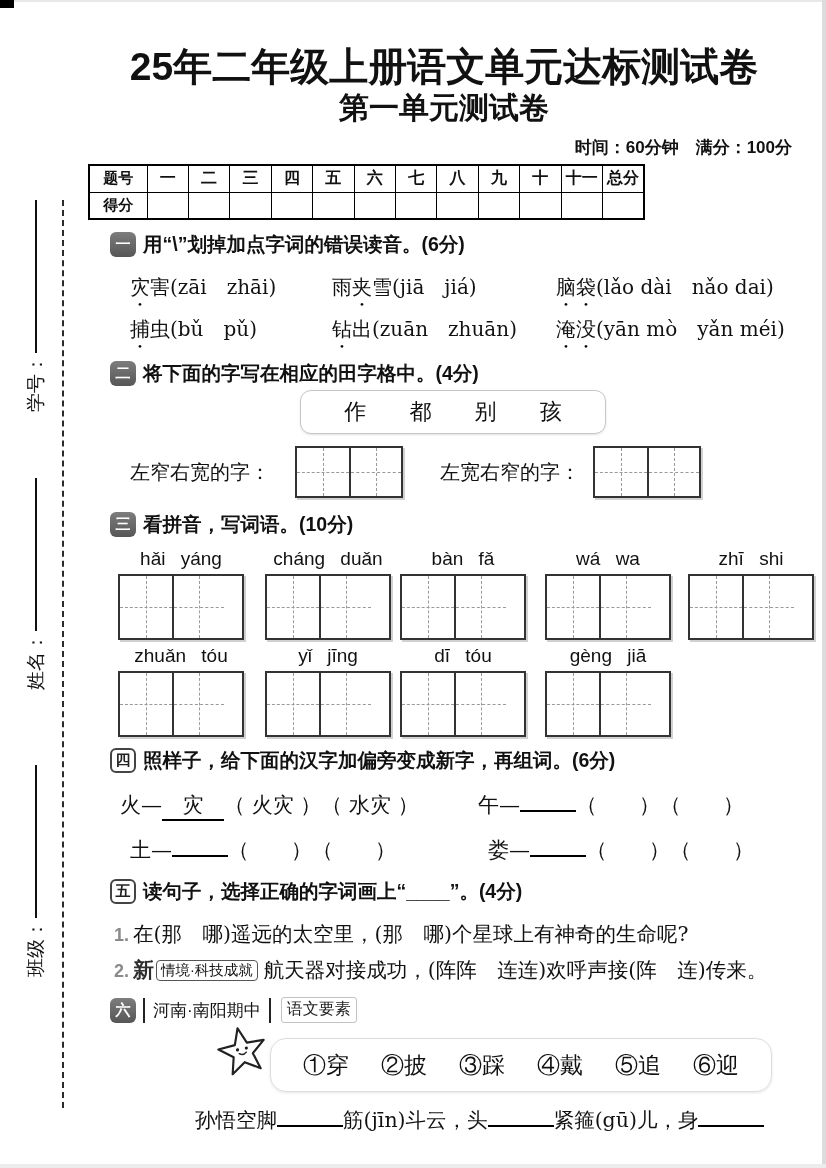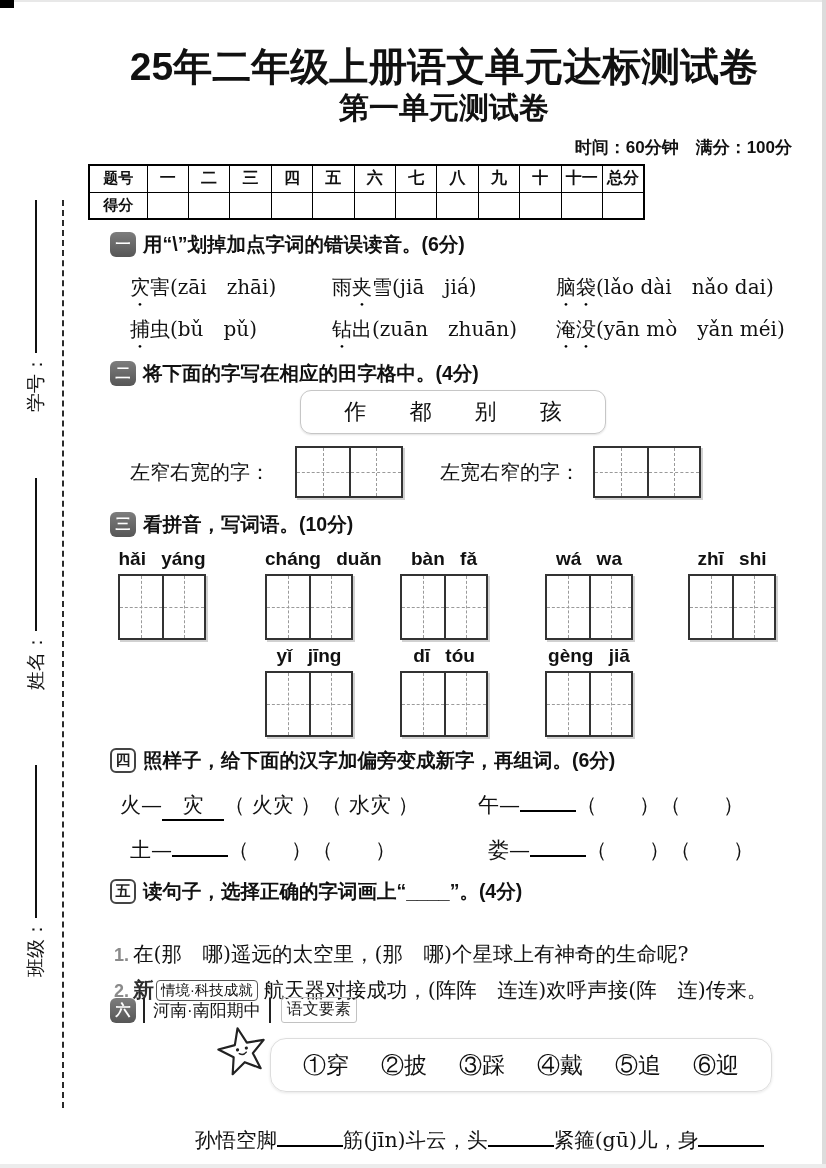--- a/index.html
+++ b/index.html
@@ -55,34 +55,34 @@
   .tz { display:flex; border:2px solid #333; background:#fff; box-shadow:2px 2px 0 rgba(0,0,0,.18); }
   .tz-cell { position:relative; width:52px; }
   .tz-cell + .tz-cell { border-left:2px solid #333; }
   .tz-cell::before { content:""; position:absolute; left:0; right:0; top:50%; border-top:1px dashed #9a9a9a; }
   .tz-cell::after  { content:""; position:absolute; top:0; bottom:0; left:50%; border-left:1px dashed #9a9a9a; }
   .tz.h52 .tz-cell { height:48px; }
   .tz.h66 .tz-cell { height:62px; }
 
   .gridlabel { font-family:"DejaVu Serif", serif; font-size:20px; white-space:nowrap; }
 
-  .pyg { position:absolute; width:88px; text-align:center;font-weight:bold; }
+  .pyg { position:absolute; width:126px; text-align:center; }
   .pyg .py { font-size:19px; word-spacing:10px; white-space:pre; }
   .pyg .tz { margin-top:4px; }
 
   .blank { display:inline-block; width:66px; height:0.95em; border-bottom:2px solid #000; }
   .blank.w56 { width:56px; }
   .blank-filled { display:inline-block; min-width:62px; text-align:center; border-bottom:2px solid #000; }
 
   .q4row { font-family:"DejaVu Serif", serif; font-size:21px; white-space:nowrap; }
   .q4col2 { position:absolute; left:358px; top:0; }
 
   .sent-no { color:#8a8a8a; font-weight:bold; font-size:18px; font-family:"Liberation Sans", sans-serif;
              margin-right:4px; }
-  .sentence { font-family:"DejaVu Serif", serif; font-size:20.5px; white-space:nowrap;margin-top:20px; }
+  .sentence { font-family:"DejaVu Serif", serif; font-size:20.5px; white-space:nowrap; }
 
   .tag-new { font-weight:bold; font-size:21px; color:#2e2e2e; font-family:"DejaVu Serif", serif;
              margin-right:2px; }
   .tag-box { font-size:14.5px; border:1.5px solid #555; border-radius:4px; padding:1px 4px 2px;
              position:relative; top:-2px; margin-right:6px; }
 
   .src-tag { font-weight:normal; font-size:17px; border-left:2px solid #222; border-right:2px solid #222;
              padding:1px 8px; margin-right:10px; }
   .elem-tag { font-weight:normal; font-size:16px; color:#222; border:1px solid #c2c2c2; border-radius:3px;
               padding:1px 5px 2px; margin-right:10px; }
@@ -236,20 +236,27 @@
           <div class="tz-cell"></div>
         </div>
     </div>
     <div class="pyg" style="left:600px; top:548px;">
       <div class="py">zhī shi</div>
       <div class="tz h66">
           <div class="tz-cell"></div>
           <div class="tz-cell"></div>
         </div>
     </div>
+    <div class="pyg" style="left:30px; top:645px;">
+      <div class="py">zhuǎn tóu</div>
+      <div class="tz h66">
+          <div class="tz-cell"></div>
+          <div class="tz-cell"></div>
+        </div>
+    </div>
     <div class="pyg" style="left:177px; top:645px;">
       <div class="py">yǐ jīng</div>
       <div class="tz h66">
           <div class="tz-cell"></div>
           <div class="tz-cell"></div>
         </div>
     </div>
     <div class="pyg" style="left:312px; top:645px;">
       <div class="py">dī tóu</div>
       <div class="tz h66">

